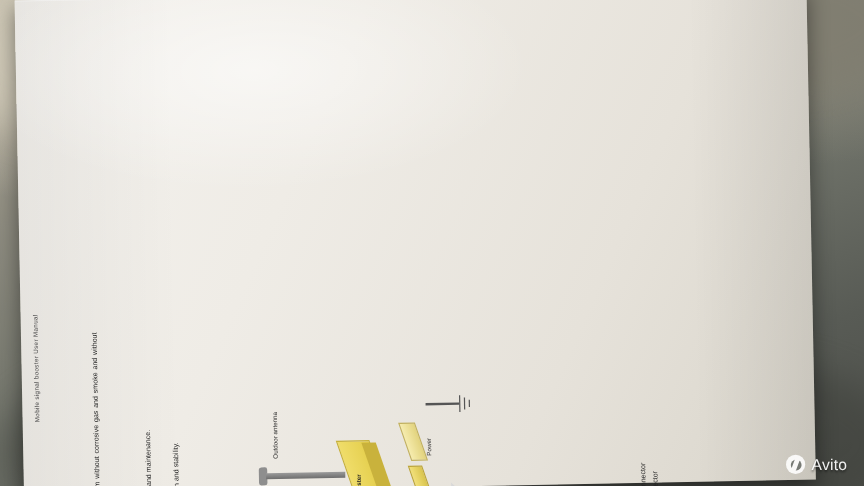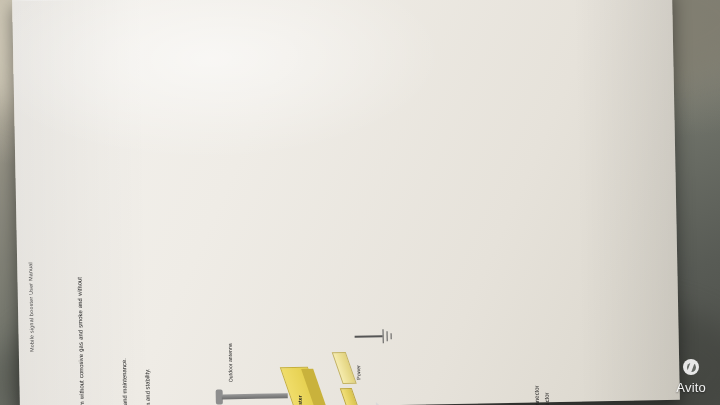--- a/index.html
+++ b/index.html
@@ -128,21 +128,20 @@
     position:absolute;left:138px;top:250px;
   }
 
   
   .wm{
     position:absolute;right:14px;bottom:10px;
     display:flex;align-items:center;gap:5px;
     color:#ffffff;opacity:.92;
     font-size:13px;letter-spacing:.2px;
     text-shadow:0 1px 2px rgba(0,0,0,.55);
-    flex-direction:column;
   }
   .wm-logo{
     width:16px;height:16px;border-radius:50%;
     background:#ffffff;position:relative;opacity:.95;
   }
   .wm-logo:before{
     content:"";position:absolute;left:3.5px;top:3.5px;width:9px;height:9px;
     border-radius:50%;background:#6b6f6a;
   }
   .wm-logo:after{

